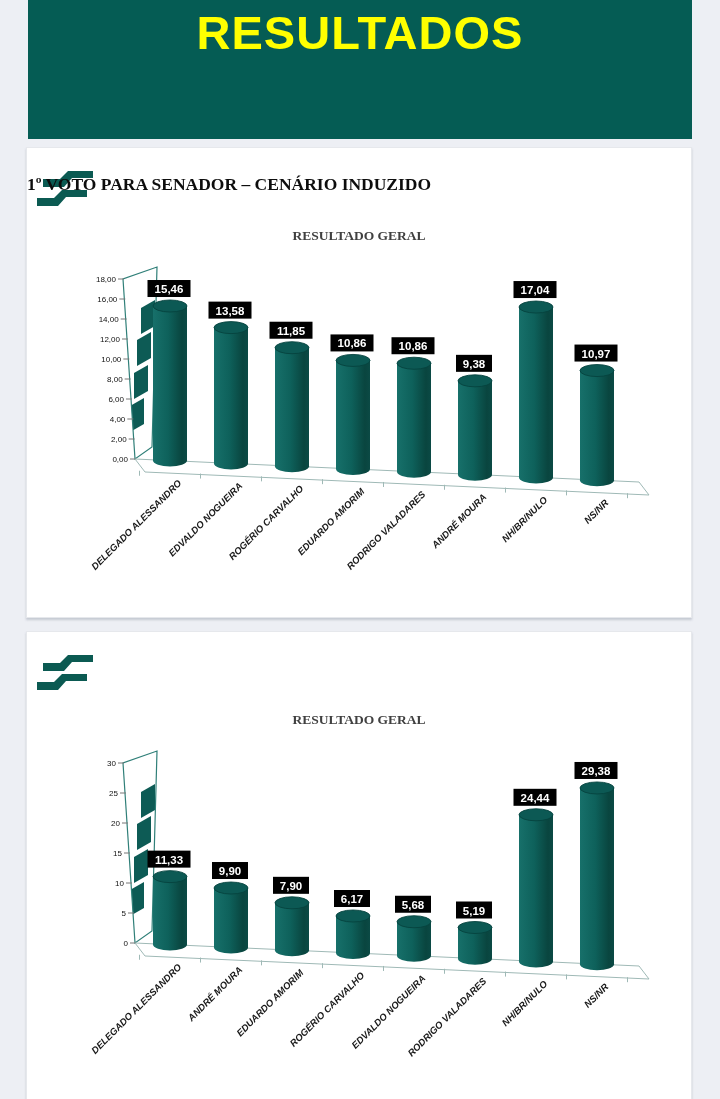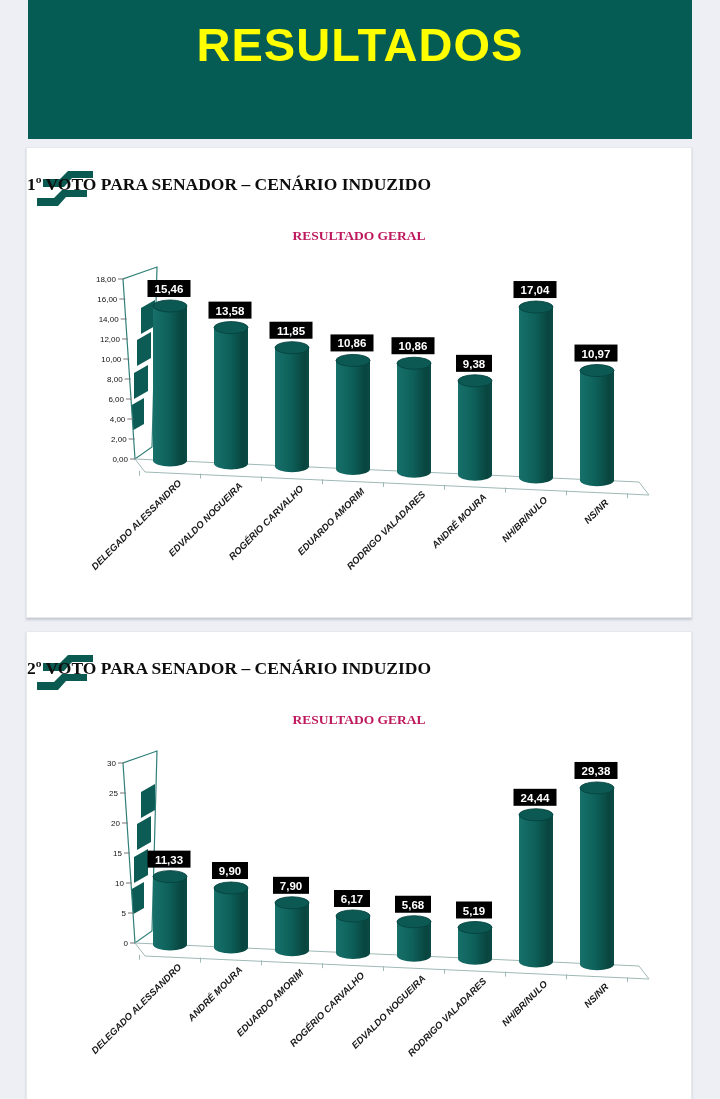--- a/index.html
+++ b/index.html
@@ -13,21 +13,21 @@
     position:absolute;left:28px;top:0;width:664px;height:139px;
     background:#055C54;
   }
   .band-title{
     text-align:center;
     font-family:"Liberation Sans","DejaVu Sans",sans-serif;
     font-weight:700;
     font-size:47px;
     letter-spacing:1px;
     color:#FFFF00;
-    padding-top:17px;
+    padding-top:5px;
   }
   .card{
     position:absolute;left:26px;width:666px;
     background:#ffffff;
     border:1px solid #E6E8EC;
     box-shadow:0 2px 2px rgba(150,158,170,.45);
     box-sizing:border-box;
   }
   .card1{top:147px;height:471px;}
   .card2{top:631px;height:500px;}
@@ -41,21 +41,21 @@
     font-weight:700;
     color:#0d0d0d;
   }
   .card h3{
     margin:0;
     position:absolute;left:0;right:0;top:80px;
     text-align:center;
     font-family:"Liberation Serif","DejaVu Serif",serif;
     font-size:13.5px;
     font-weight:700;
-    color:#be185d;
+    color:#404040;
   }
   .chart{position:absolute;left:30px;top:112px;}
   .chart .ytick{
     font-family:"Liberation Sans","DejaVu Sans",sans-serif;
     font-size:8px;fill:#111;
   }
   .chart .xlab{
     font-family:"Liberation Sans","DejaVu Sans",sans-serif;
     font-size:9.5px;font-weight:700;font-style:italic;fill:#1a1a1a;
   }
@@ -217,21 +217,20 @@
     </svg>
 </section>
 
 <section class="card card2">
   <svg class="logo" width="64" height="44" viewBox="0 0 64 44">
     <g fill="#0B5A52">
       <polygon points="8,11 25,11 33,3 58,3 58,10 37,10 29,19 8,19"></polygon>
       <polygon points="2,30 19,30 27,22 52,22 52,29 31,29 23,38 2,38"></polygon>
     </g>
   </svg>
-  <h2>2º VOTO PARA SENADOR – CENÁRIO INDUZIDO</h2>
   <h3>RESULTADO GERAL</h3>
   <svg class="chart" id="chart1" width="632" height="334" viewBox="0 0 632 334">
       <defs>
         <linearGradient id="cyl1" x1="0" y1="0" x2="1" y2="0">
           <stop offset="0%" stop-color="#17706A"></stop>
           <stop offset="45%" stop-color="#0E615B"></stop>
           <stop offset="85%" stop-color="#09453F"></stop>
           <stop offset="100%" stop-color="#0B4A45"></stop>
         </linearGradient>
         <clipPath id="wall1">

